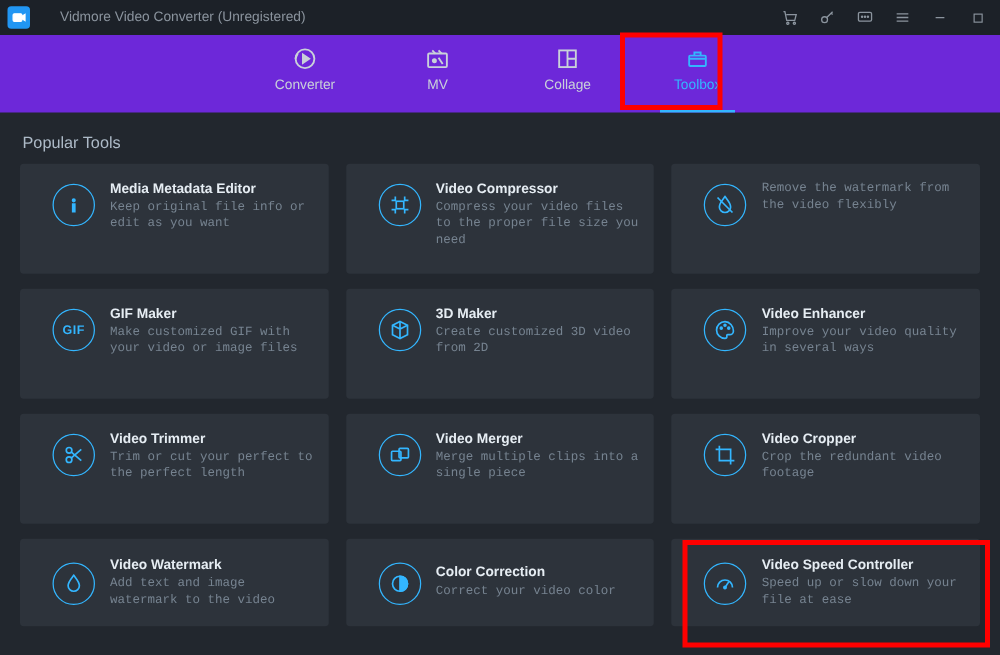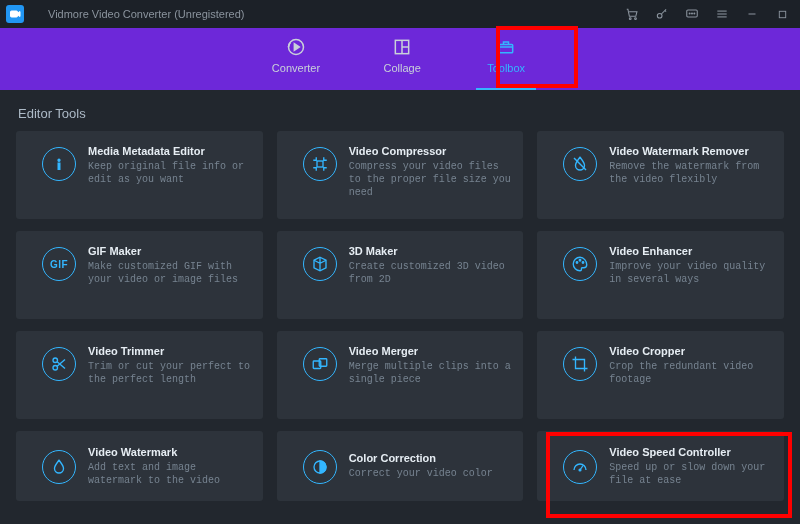--- a/index.html
+++ b/index.html
@@ -211,41 +211,52 @@
           <circle cx="12" cy="12" r="9"></circle>
           <polygon points="10,8 16,12 10,16" fill="currentColor"></polygon>
           <path d="M3 12a9 9 0 0 1 2-5" stroke-width="2"></path>
         </svg>
       </span>
     <span class="tab-label">Converter</span>
   </div>
   <div class="tab">
     <span class="tab-icon">
         <svg width="20" height="20" viewBox="0 0 24 24" fill="none" stroke="currentColor" stroke-width="1.8">
+          <rect x="3" y="7" width="18" height="13" rx="1"></rect>
+          <path d="M7 4l3 3M13 4l3 3"></path>
+          <circle cx="9" cy="14" r="1.5" fill="currentColor"></circle>
+          <path d="M13 11l4 6"></path>
+        </svg>
+      </span>
+    <span class="tab-label">MV</span>
+  </div>
+  <div class="tab">
+    <span class="tab-icon">
+        <svg width="20" height="20" viewBox="0 0 24 24" fill="none" stroke="currentColor" stroke-width="1.8">
           <rect x="4" y="4" width="16" height="16"></rect>
           <line x1="12" y1="4" x2="12" y2="20"></line>
           <line x1="12" y1="12" x2="20" y2="12"></line>
         </svg>
       </span>
     <span class="tab-label">Collage</span>
   </div>
   <div class="tab active">
     <span class="tab-icon">
         <svg width="20" height="20" viewBox="0 0 24 24" fill="none" stroke="currentColor" stroke-width="1.8">
           <rect x="4" y="9" width="16" height="10" rx="1"></rect>
           <path d="M4 12h16"></path>
           <path d="M9 9V6h6v3"></path>
         </svg>
       </span>
     <span class="tab-label">Toolbox</span>
   </div>
 </div>
 
 <div class="content">
-  <div class="section-title">Editor Tools</div>
+  <div class="section-title">Popular Tools</div>
   <div class="grid">
 
     <div class="card">
       <div class="card-icon">
           <svg width="18" height="18" viewBox="0 0 24 24" fill="none" stroke="currentColor" stroke-width="2">
             <circle cx="12" cy="7" r="1.2" fill="currentColor"></circle>
             <path d="M11 11h2v8h-2z" fill="currentColor"></path>
           </svg>
         </div>
       <div class="card-text">
@@ -268,21 +279,20 @@
     </div>
 
     <div class="card">
       <div class="card-icon">
           <svg width="18" height="18" viewBox="0 0 24 24" fill="none" stroke="currentColor" stroke-width="1.8">
             <path d="M12 3c3 4 6 7 6 11a6 6 0 0 1-12 0c0-4 3-7 6-11z"></path>
             <line x1="4" y1="4" x2="20" y2="20"></line>
           </svg>
         </div>
       <div class="card-text">
-        <div class="card-title">Video Watermark Remover</div>
         <div class="card-desc">Remove the watermark from the video flexibly</div>
       </div>
     </div>
 
     <div class="card">
       <div class="card-icon gif">GIF</div>
       <div class="card-text">
         <div class="card-title">GIF Maker</div>
         <div class="card-desc">Make customized GIF with your video or image files</div>
       </div>

